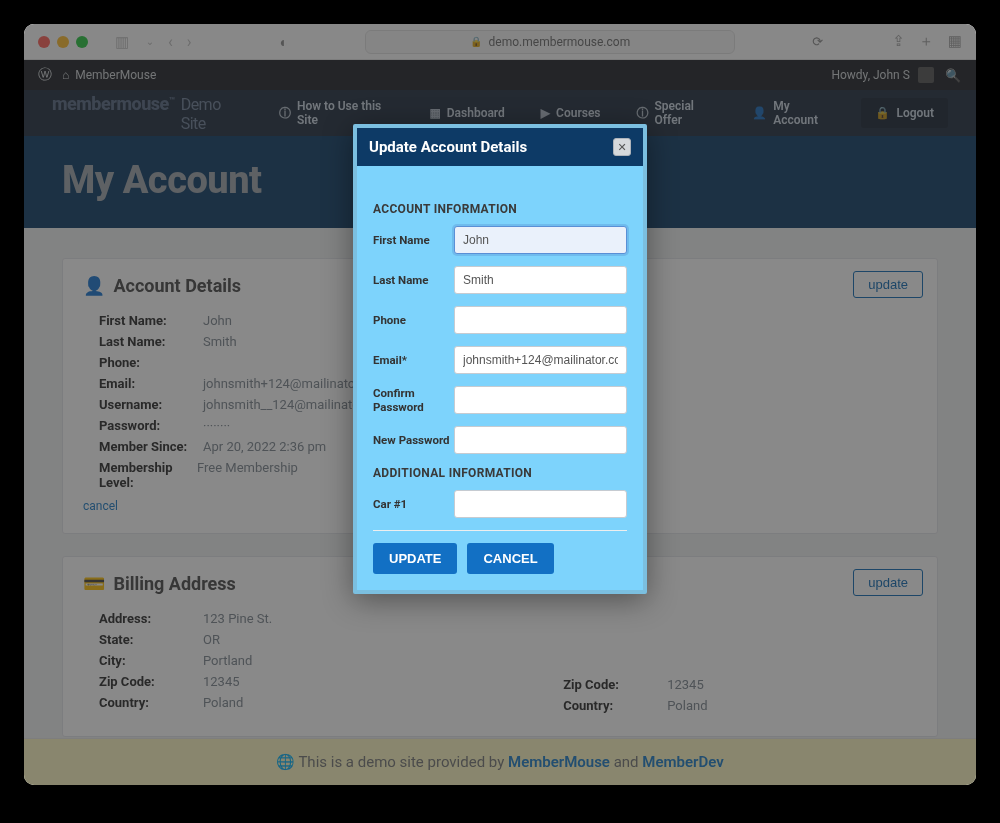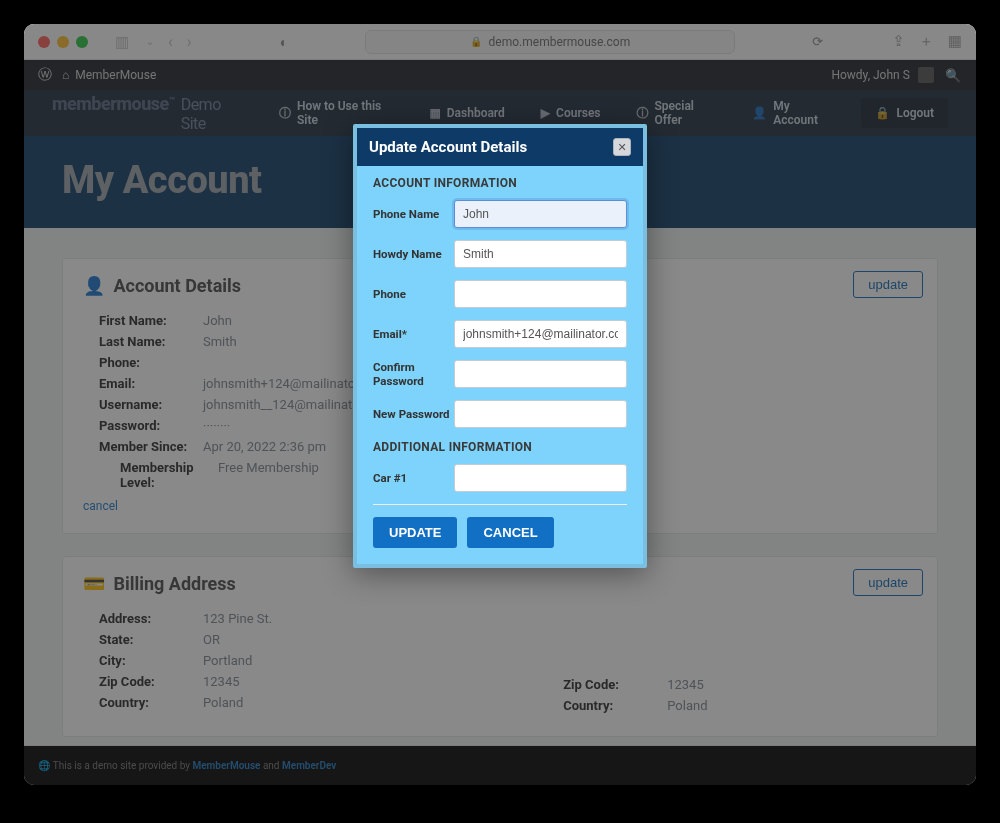--- a/index.html
+++ b/index.html
@@ -82,42 +82,42 @@
   position:absolute; right:14px; top:12px;
   border:1px solid #106bb5; color:#106bb5; background:#fff;
   font-size:13px; padding:5px 14px; border-radius:3px; cursor:pointer;
 }
 .fieldrow { display:flex; padding:3px 0; font-size:13px; }
 .fieldrow .lbl { width:120px; color:#2c2c2c; font-weight:700;padding-left:16px; }
 .fieldrow .val { color:#7e8891; }
 .cancel-link { color:#1e7cc7; font-size:12px; display:inline-block; margin-top:6px; cursor:pointer;}
 .billing-cols { display:flex; gap:95px; }
 .billing-col { flex:0 0 auto; }
-.footer { padding:14px; color:#777; font-size:10px; border-top:1px solid #e6e6e6; background:#000000;}
+.footer { text-align:center; padding:14px; color:#777; font-size:15px; border-top:1px solid #e6e6e6; background:#fef9c3;}
 .footer a { color:#1e7cc7; font-weight:600; text-decoration:none; }
 .overlay {
   position:absolute; inset:0; background:rgba(40,40,40,0.55);
   display:flex; align-items:flex-start; justify-content:center;
 }
 .modal {
   width:294px; background:#7dd3fc; margin-top:100px;
   border-radius:2px; box-shadow:0 6px 30px rgba(0,0,0,.4);
   border:4px solid rgba(120,130,140,.25);
   overflow:hidden;
 }
 .modal-header {
   background:#0d3a66; color:#fff; display:flex; align-items:center;
   justify-content:space-between; padding:10px 12px;
 }
 .modal-header h3 { font-size:15px; font-weight:700; }
 .modal-close {
   width:18px;height:18px;background:#d6d9dc;border:1px solid #aeb4bb;border-radius:3px;
   display:flex;align-items:center;justify-content:center;color:#555;font-size:11px;cursor:pointer;
 }
-.modal-body { padding:4px 16px 16px; }
+.modal-body { padding:30px 16px 16px; }
 .section-title { font-size:12px; font-weight:700; color:#3a3a3a; letter-spacing:.3px; margin:6px 0 10px;}
 .formrow { display:flex; align-items:center; margin-bottom:12px; }
 .formrow .flabel { width:150px; font-size:11.5px; font-weight:700; color:#333; }
 .formrow input {
   flex:1; height:28px; border:1px solid #c6cbd1; border-radius:3px;
   padding:0 8px; font-size:12px; color:#555; background:#fff;
 }
 .formrow input.focused {
   border:1px solid #5a8fd6; box-shadow:0 0 0 2px rgba(86,142,210,.35);
   background:#eaf1fb;
@@ -239,21 +239,21 @@
         </div>
       <div class="fieldrow">
           <span class="lbl">Password:</span>
           <span class="val">········</span>
         </div>
       <div class="fieldrow">
           <span class="lbl">Member Since:</span>
           <span class="val">Apr 20, 2022 2:36 pm</span>
         </div>
       <div class="fieldrow">
-          <span class="lbl" style="width:114px;margin-left:21px;">Membership Level:</span>
+          <span class="lbl" style="width:114px;">Membership Level:</span>
           <span class="val">Free Membership</span>
         </div>
       <span class="cancel-link">cancel</span>
     </div>
 
     <div class="card">
       <button class="update-btn">update</button>
       <div class="card-head">
         <span class="cicon">💳</span>
         <h2>Billing Address</h2>
@@ -306,25 +306,25 @@
 
   <div class="overlay">
     <div class="modal">
       <div class="modal-header">
         <h3>Update Account Details</h3>
         <div class="modal-close">✕</div>
       </div>
       <div class="modal-body">
         <div class="section-title">ACCOUNT INFORMATION</div>
         <div class="formrow">
-          <span class="flabel">Phone Name</span>
+          <span class="flabel">First Name</span>
           <input class="focused" value="John" style="">
         </div>
         <div class="formrow">
-          <span class="flabel">Howdy Name</span>
+          <span class="flabel">Last Name</span>
           <input value="Smith" style="">
         </div>
         <div class="formrow">
           <span class="flabel">Phone</span>
           <input value="" style="">
         </div>
         <div class="formrow">
           <span class="flabel">Email*</span>
           <input value="johnsmith+124@mailinator.com" style="">
         </div>

